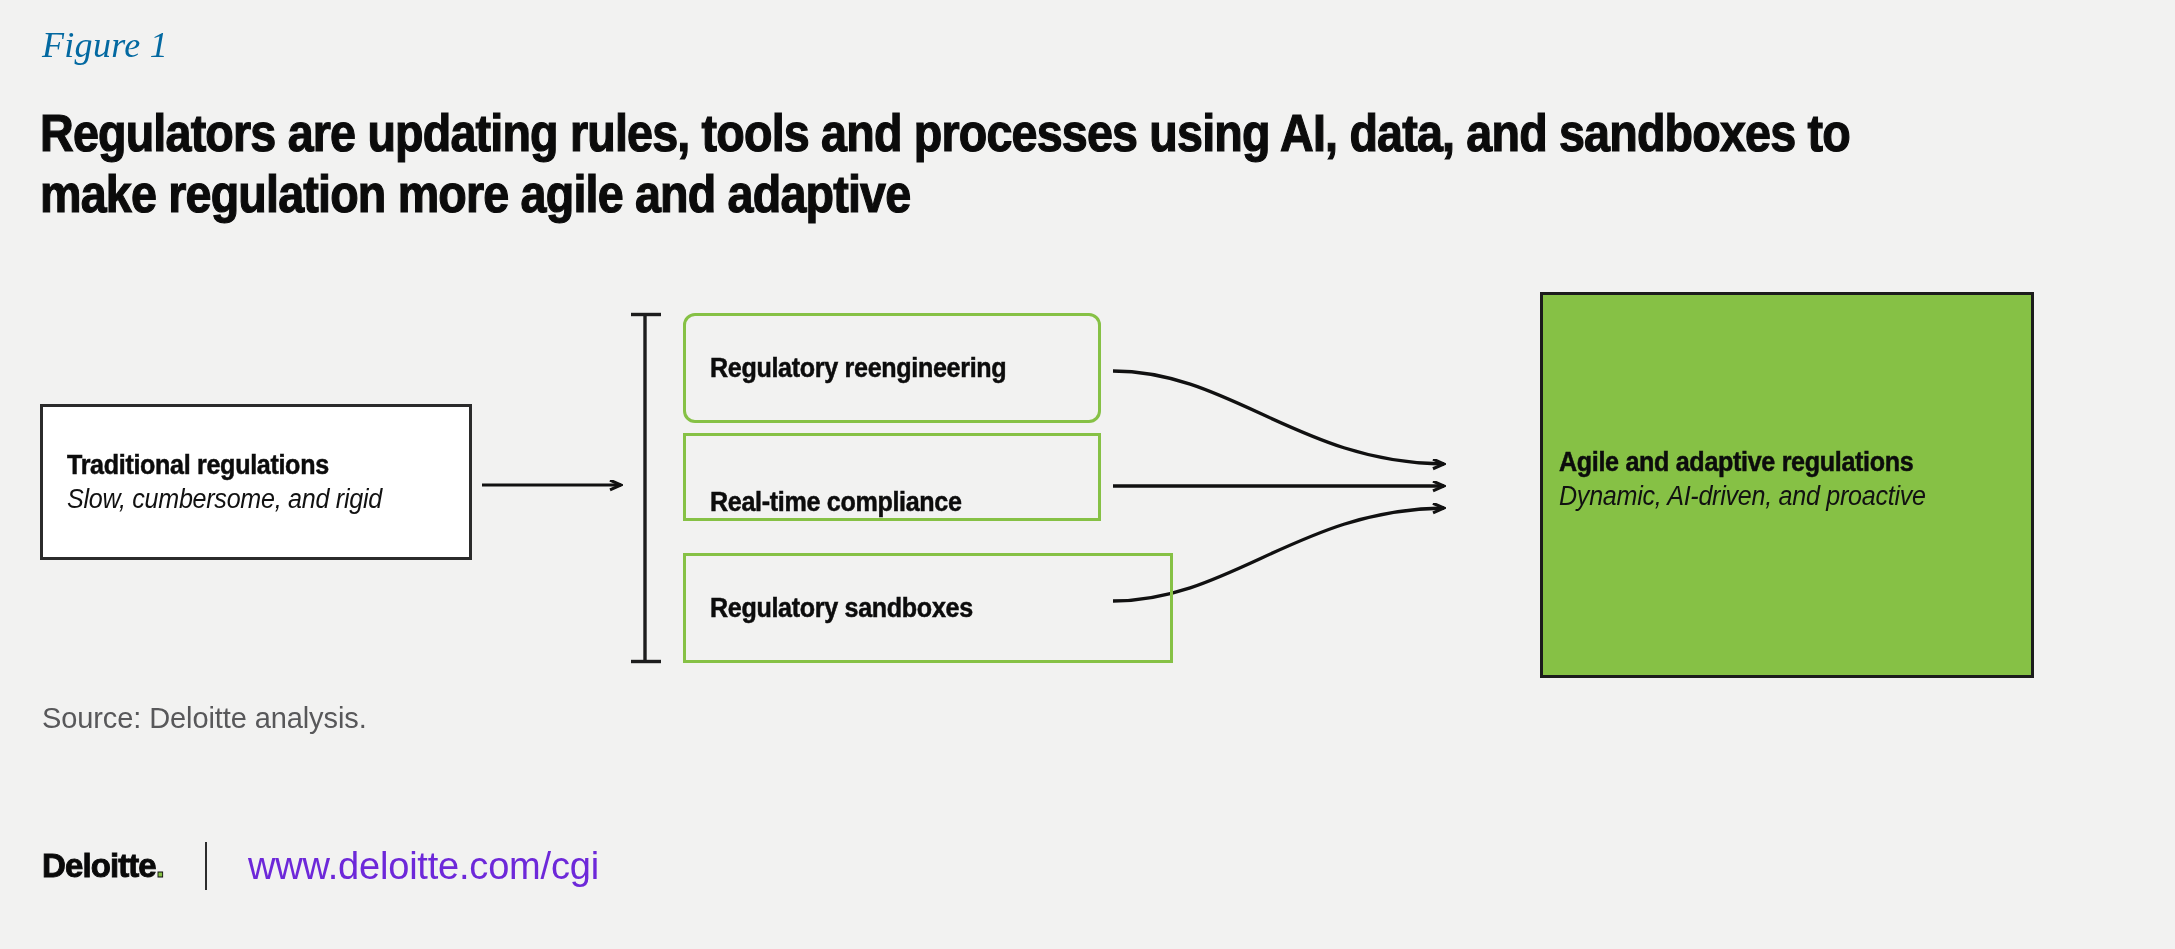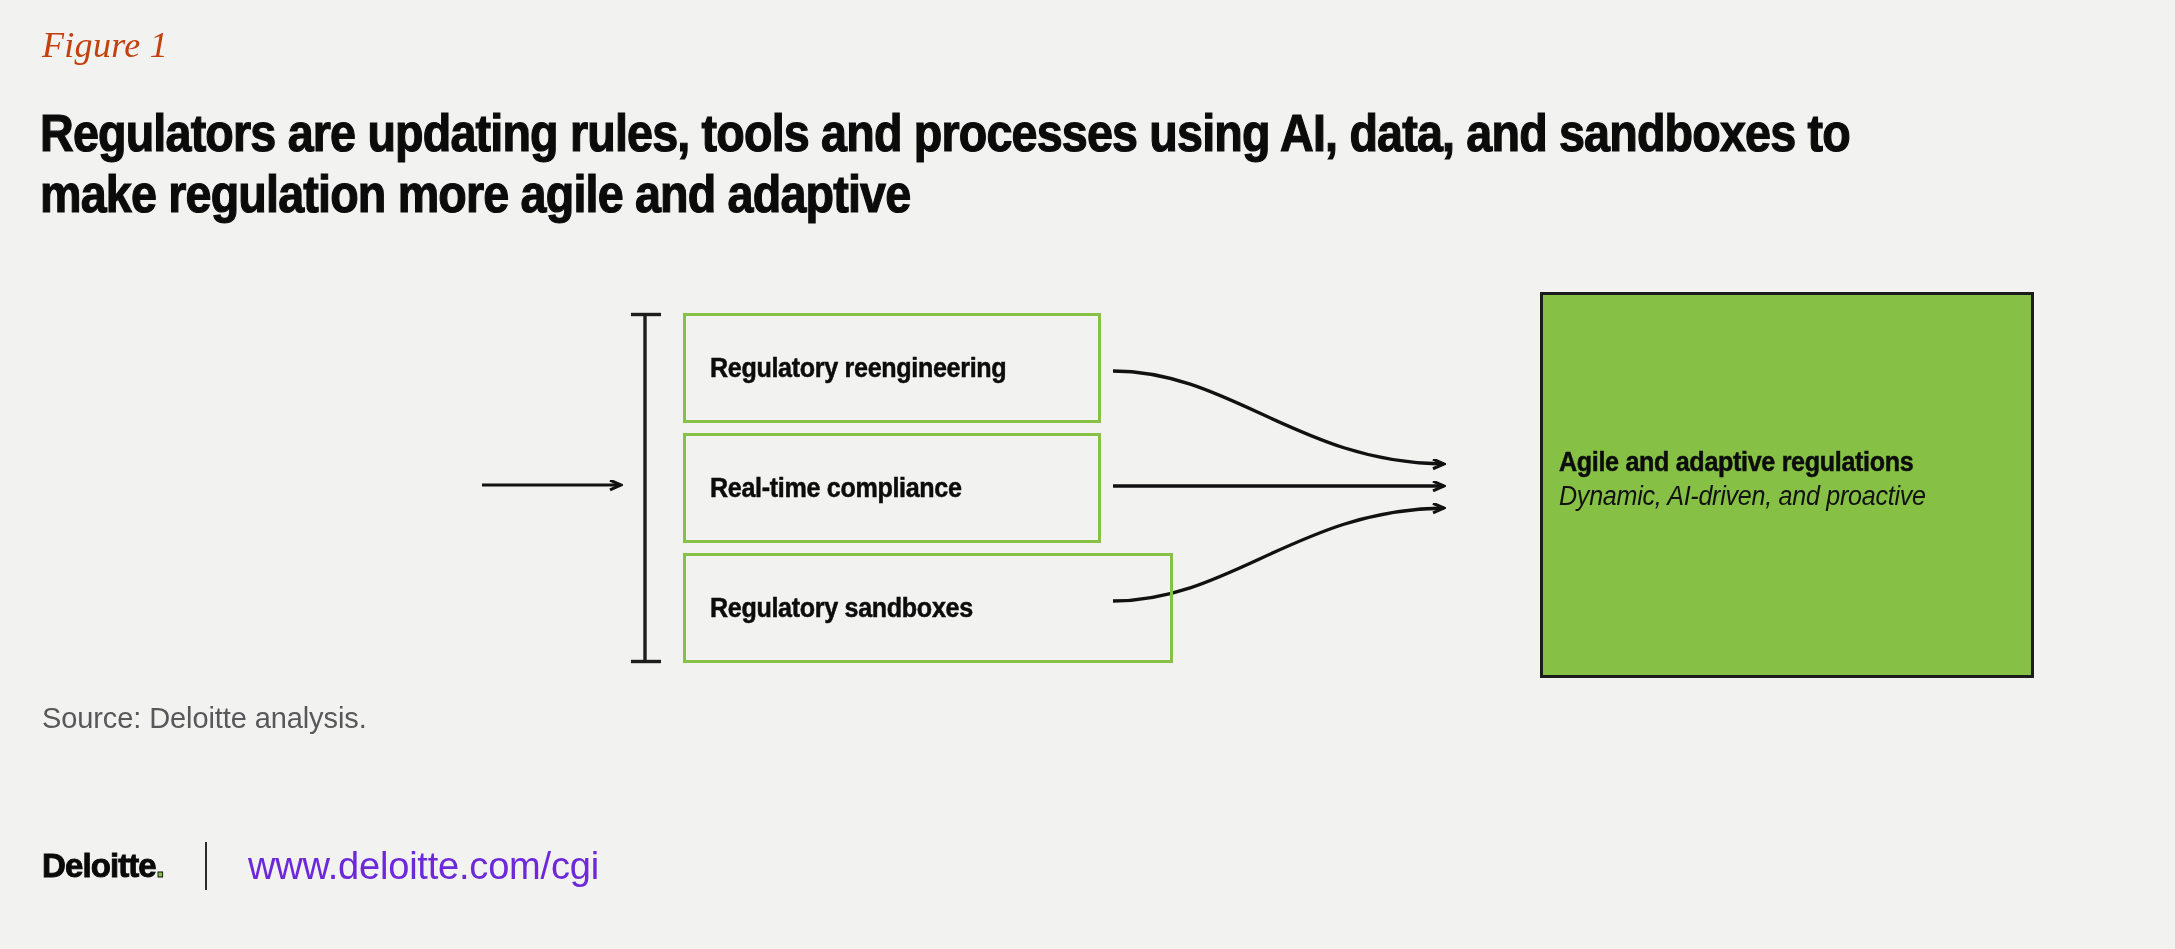--- a/index.html
+++ b/index.html
@@ -18,21 +18,21 @@
   }
 
   
   #figure-label {
     position: absolute;
     left: 42px;
     top: 24px;
     font-family: "Liberation Serif", serif;
     font-style: italic;
     font-size: 36px;
-    color: #c2410c;
+    color: #0369a1;
     letter-spacing: 0.3px;
     white-space: nowrap;
   }
   #figure-title {
     position: absolute;
     left: 40px;
     top: 104px;
     width: 2060px;
     font-family: "Liberation Sans Narrow", "Liberation Sans", sans-serif;
     font-weight: 700;
@@ -94,22 +94,22 @@
     background: #ffffff;
     border: 3px solid #2b2b2b;
     padding-left: 24px;
   }
 
   .pillar {
     background: transparent;
     border: 3px solid #86c145;
     padding-left: 24px;
   }
-  #node-reengineering { left: 683px; top: 313px;  width: 418px; height: 110px; }
-  #node-realtime      { left: 683px; top: 433px;  width: 418px; height: 110px; }
+  #node-reengineering { left: 683px; top: 313px;  width: 418px; height: 110px; border-radius: 12px; }
+  #node-realtime      { left: 683px; top: 433px;  width: 418px; height: 88px; justify-content: flex-end; }
   #node-sandboxes     { left: 683px; top: 553px;  width: 490px; height: 110px; }
 
   #node-agile {
     left: 1540px;
     top: 292px;
     width: 494px;
     height: 386px;
     background: #86c145;
     border: 3px solid #1c1c1c;
     padding-left: 16px;
@@ -191,20 +191,24 @@
       <path d="M 1113 371 C 1230 371, 1300 463, 1444 464" fill="none" stroke="#111111" stroke-width="3.3" marker-end="url(#ah)"></path>
     </g>
     <g>
       <line x1="1113" y1="486" x2="1444" y2="486" stroke="#111111" stroke-width="3.3" marker-end="url(#ah)"></line>
     </g>
     <g>
       <path d="M 1113 601 C 1230 601, 1300 509, 1444 508" fill="none" stroke="#111111" stroke-width="3.3" marker-end="url(#ah)"></path>
     </g>
   </svg>
 
+  <div class="node" id="node-traditional">
+    <div class="line-bold">Traditional regulations</div>
+    <div class="line-italic">Slow, cumbersome, and rigid</div>
+  </div>
 
   <div class="node pillar" id="node-reengineering">
     <div class="line-bold">Regulatory reengineering</div>
   </div>
 
   <div class="node pillar" id="node-realtime">
     <div class="line-bold">Real-time compliance</div>
   </div>
 
   <div class="node pillar" id="node-sandboxes">

